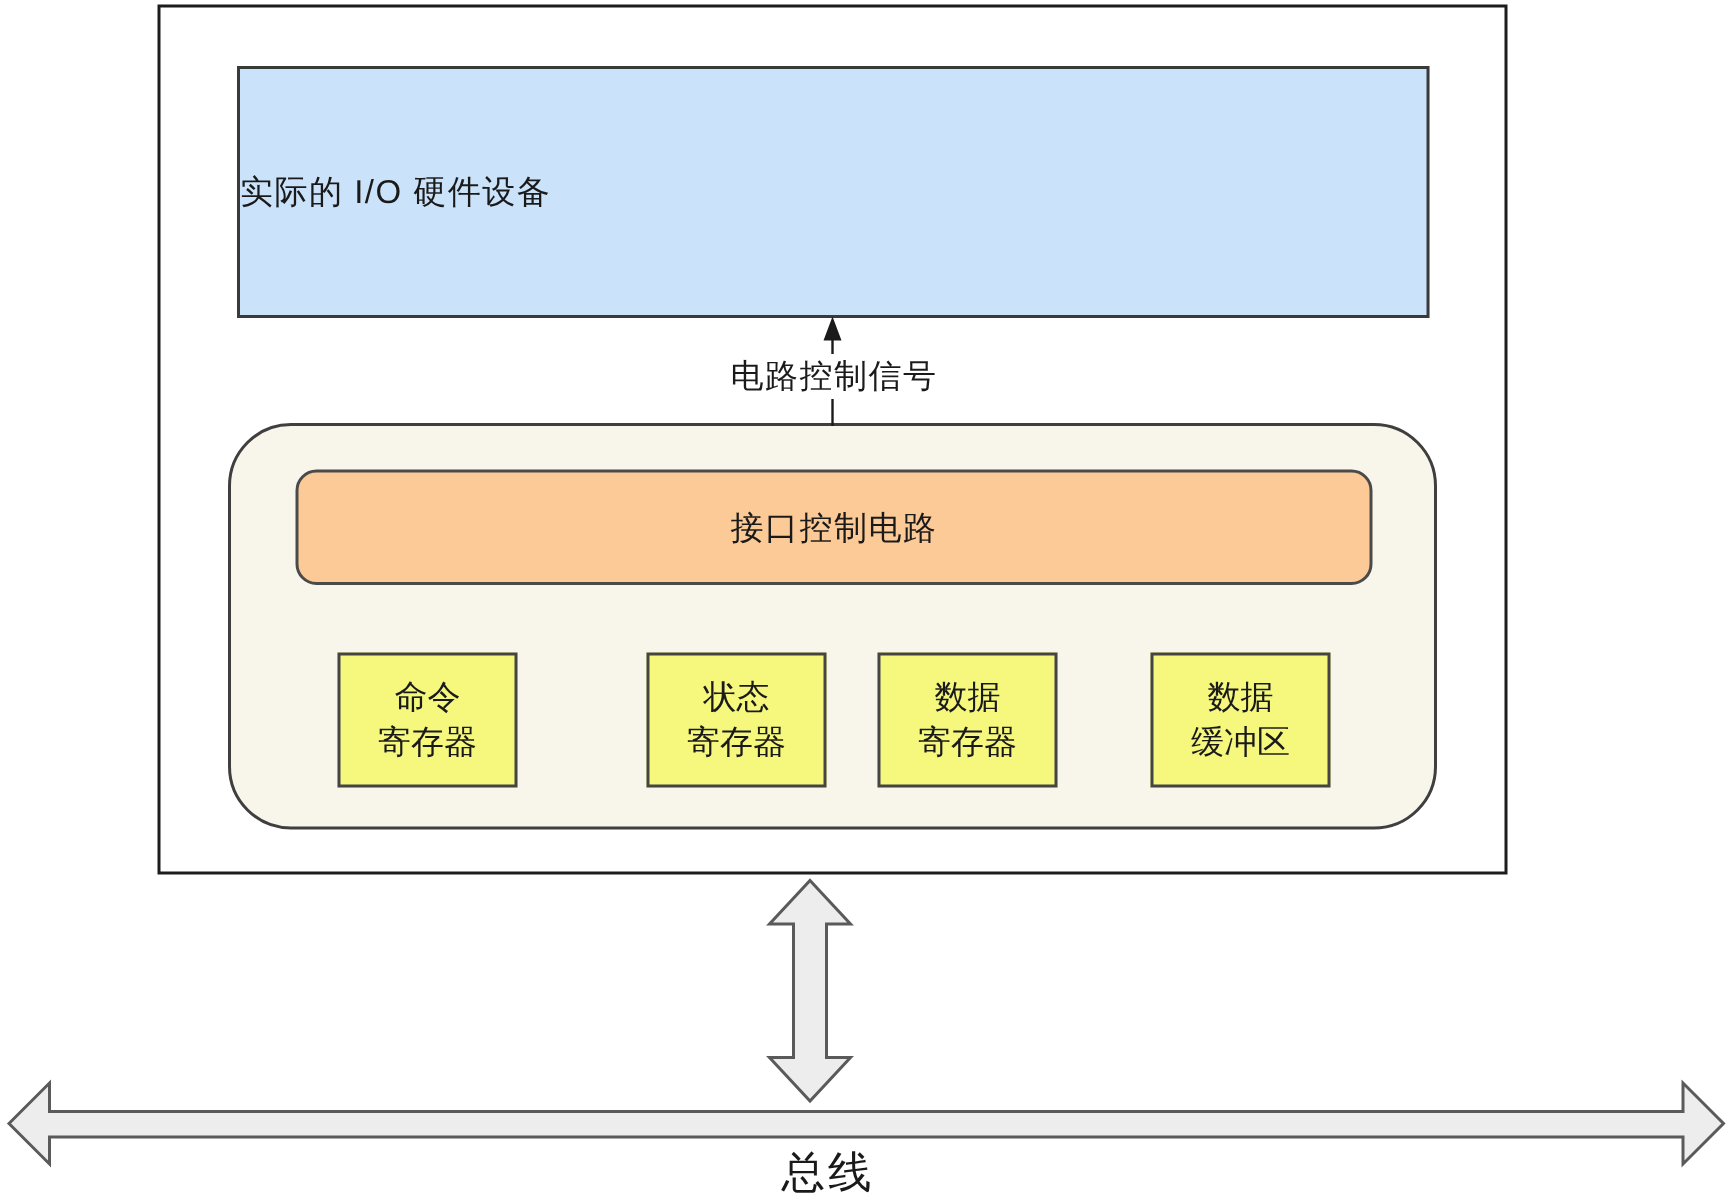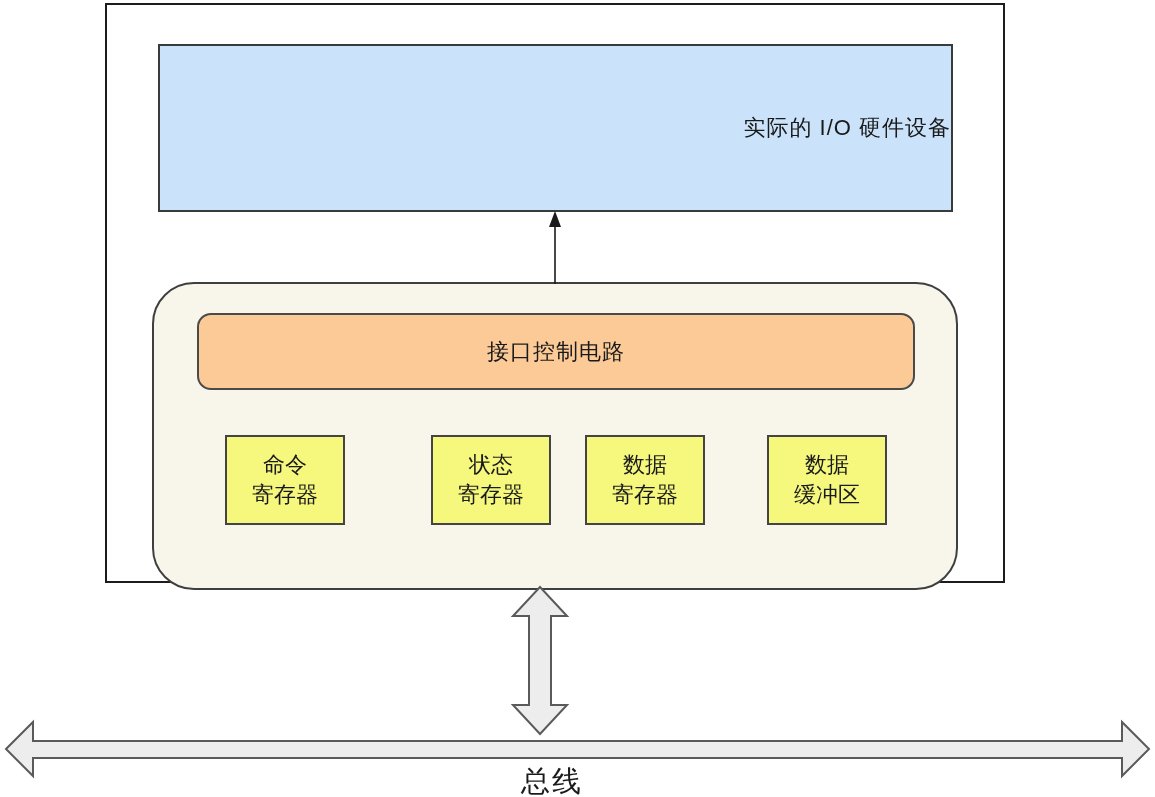--- a/index.html
+++ b/index.html
@@ -23,29 +23,29 @@
     border: 2px solid #1c1c1c;
     background: #ffffff;
   }
   
   .hw-box {
     position: absolute;
     left: 51px; top: 39px;
     width: 795px; height: 168px;
     border: 2px solid #3a3a3a;
     background: #cbe3fa;
-    display: flex; align-items: center; justify-content: flex-end;
+    display: flex; align-items: center; justify-content: flex-start;
     font-size: 22px;
     letter-spacing: 1px;
   }
   
   .interface-container {
     position: absolute;
     left: 45px; top: 277px;
-    width: 806px; height: 308px;
+    width: 806px; height: 271px;
     border: 2px solid #3f3f3f;
     border-radius: 42px;
     background: #f8f6eb;
   }
   
   .circuit-box {
     position: absolute;
     left: 43px; top: 29px;
     width: 718px; height: 77px;
     border: 2px solid #4a4a4a;
@@ -144,16 +144,17 @@
     <g>
       <line x1="555" y1="284" x2="555" y2="225" stroke="#1a1a1a" stroke-width="1.6"></line>
       <polygon points="555,211 549,227 561,227" fill="#1a1a1a"></polygon>
     </g>
 
     <polygon points="540,587 567,616 551,616 551,705 567,705 540,734 513,705 529,705 529,616 513,616" fill="#ededed" stroke="#5a5a5a" stroke-width="2" stroke-linejoin="miter"></polygon>
 
     <polygon points="6,749 33,722 33,741 1122,741 1122,722 1149,749 1122,776 1122,758 33,758 33,776" fill="#ededed" stroke="#5a5a5a" stroke-width="2" stroke-linejoin="miter"></polygon>
   </svg>
 
+  <div class="ctrl-label">电路控制信号</div>
 
   <div class="bus-label">总线</div>
 
 </div>
 
 </body></html>

